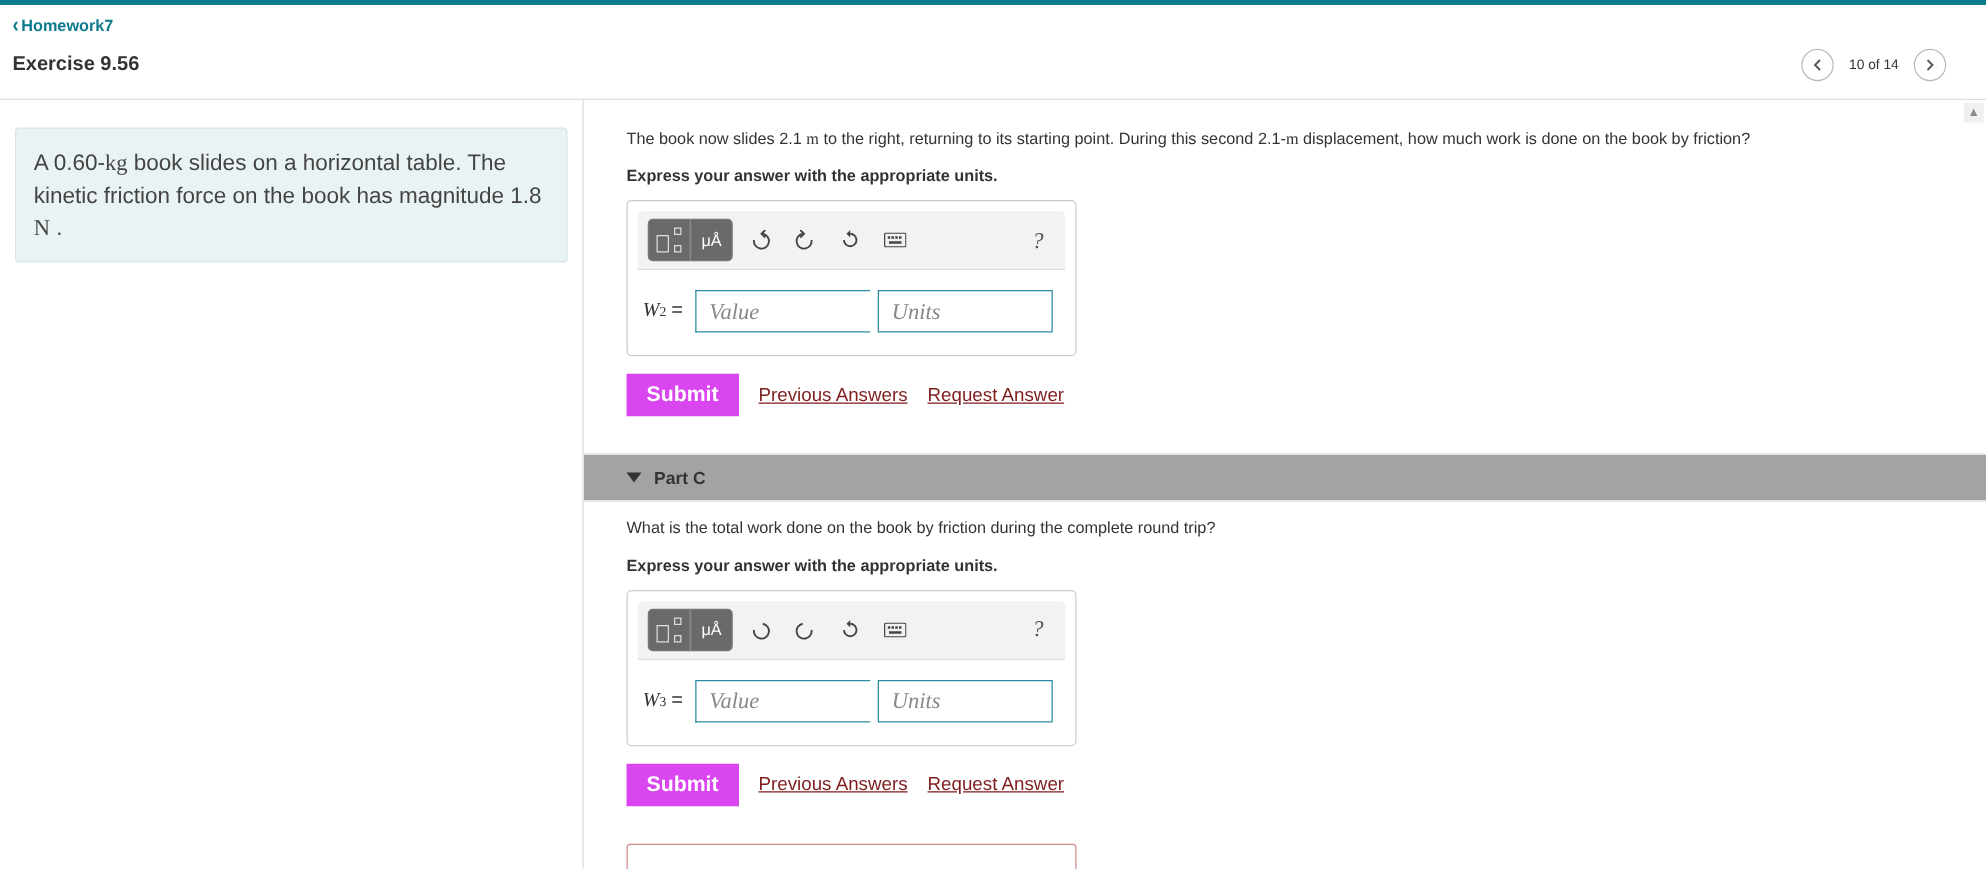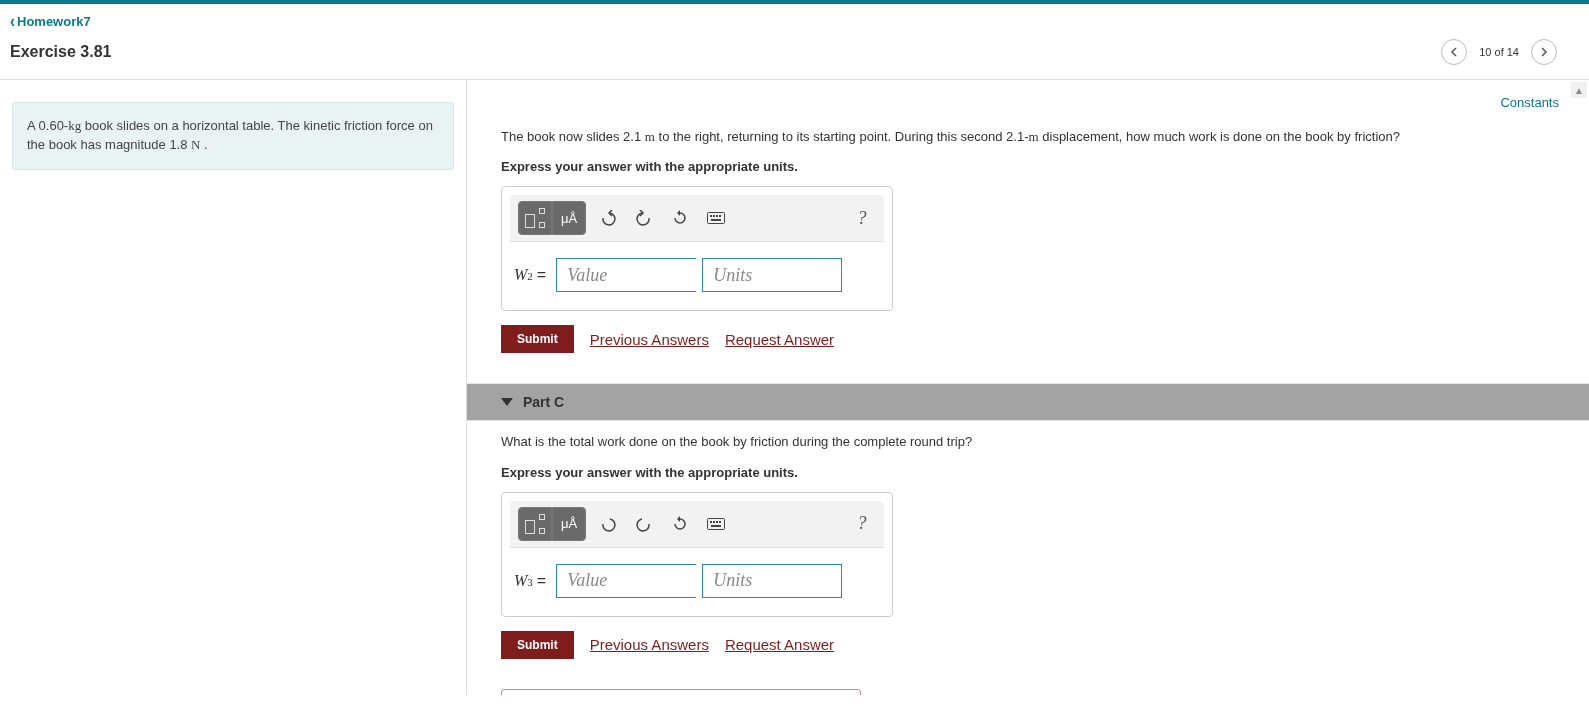--- a/index.html
+++ b/index.html
@@ -12,51 +12,51 @@
   .breadcrumb .chev { font-weight:bold; margin-right:2px; font-size:15px; display:inline-block; transform:scaleY(1.2);}
   
   .header-row { display:flex; align-items:center; justify-content:space-between; padding: 6px 12px 14px 8px; border-bottom:1px solid #ddd;}
   .header-row h1 { font-size:16px; font-weight:bold; margin:0; padding-left:2px;}
   .pager { display:flex; align-items:center; gap:12px; font-size:11px; color:#333; padding-right:20px;}
   .circ-btn { width:26px; height:26px; border:1px solid #bbb; border-radius:50%; display:flex; align-items:center; justify-content:center; color:#555; cursor:pointer; background:#fff;}
   .circ-btn svg { width:10px; height:10px; }
 
   .workspace { display:flex; height: calc(100% - 92px); }
   .left { width:467px; min-width:467px; border-right:1px solid #ddd; padding:22px 12px 12px 12px; }
-  .problem-box { background:#eaf3f4; border:1px solid #d8e4e6; border-radius:3px; padding:14px 14px; font-size:13px; color:#444; line-height:1.45;}
+  .problem-box { background:#eaf3f4; border:1px solid #d8e4e6; border-radius:3px; padding:14px 14px; font-size:18px; color:#444; line-height:1.45;}
   .problem-box .serif { font-family: Georgia, 'Times New Roman', serif; }
   .right-wrap { flex:1; position:relative; display:flex; }
   .right { flex:1; overflow-y:auto; padding: 10px 24px 20px 34px; }
   .constants-row { text-align:right; padding: 4px 6px 6px 0;}
   .constants-row a { color:#0b7a8c; text-decoration:none; font-size:13px;}
   .qtext { font-size:13px; color:#333; margin: 12px 0 6px 0; line-height:1.4;}
   .qtext .serif { font-family: Georgia, 'Times New Roman', serif;}
   .bold { font-weight:bold; }
 
-  .answer-panel { border:1px solid #ccc; border-radius:4px; width:392px; margin-top:10px; }
+  .answer-panel { border:1px solid #ccc; border-radius:4px; width:360px; margin-top:10px; }
   .toolbar { background:#f2f2f2; border-bottom:1px solid #ddd; border-top-left-radius:4px; border-top-right-radius:4px; padding:6px 8px; display:flex; align-items:center; gap:8px; position:relative; margin:8px; margin-bottom:0;}
   .tb-grp { display:flex; }
   .tb-btn { width:34px; height:34px; border:1px solid #777; background:#6a6a6a; color:#fff; display:flex; align-items:center; justify-content:center; cursor:pointer; font-size:13px;}
   .tb-btn:first-child { border-top-left-radius:4px; border-bottom-left-radius:4px;}
   .tb-btn:last-child { border-top-right-radius:4px; border-bottom-right-radius:4px;}
   .tb-icn { width:28px; height:34px; display:flex; align-items:center; justify-content:center; color:#444; cursor:pointer;}
   .toolbar-spacer { flex:1; }
   .toolbar .q { font-family: Georgia, serif; font-style:italic; font-size:18px; color:#555;}
 
   .input-row { display:flex; align-items:center; padding:16px 12px 18px 12px; gap:6px;}
   .lhs { font-family: "Times New Roman", Georgia, serif; font-style:italic; font-size:16px; display:flex; align-items:baseline;}
   .lhs sub { font-size:11px; font-style:normal;}
   .eq { margin:0 4px; font-style:normal; font-family:Arial;}
   .inp { border:1px solid #2b8aa3; height:34px; font-family:Georgia, 'Times New Roman', serif; font-style:italic; font-size:18px; color:#0c4a6e; padding:0 10px; outline:none;}
   .inp::placeholder{ color:#888; font-style:italic;}
   .val { width:140px; border-right:none;}
   .unit { width:140px;}
 
   .action-row { display:flex; align-items:center; gap:16px; margin:14px 0 30px 0;}
-  .submit-btn { background:#7f1d1d; color:#fff; border:none; padding:7px 16px; font-weight:bold; font-size:12px; cursor:pointer;}
+  .submit-btn { background:#d946ef; color:#fff; border:none; padding:7px 16px; font-weight:bold; font-size:17px; cursor:pointer;}
   .link-btn { color:#7f1d1d; font-size:15px; font-weight:normal; text-decoration:underline; cursor:pointer;}
 
   .part-header { background:#a3a3a3; border:1px solid #e5e5e5; border-left:none; border-right:none; padding:10px 10px; font-size:14px; font-weight:bold; margin-left:-34px; margin-right:-24px; padding-left:34px; display:flex; align-items:center; gap:10px;}
   .part-header .tri { width:0; height:0; border-left:6px solid transparent; border-right:6px solid transparent; border-top:8px solid #333;}
 
   .feedback { border:1px solid #d08a8a; background:#fff; border-radius:3px; padding:12px 14px; display:flex; align-items:center; gap:12px; width:360px; margin-top:4px;}
 
   .scroll-indicator { position:absolute; right:2px; top:2px; bottom:2px; width:16px; }
   .scroll-arrow { position:absolute; right:0; width:16px; height:16px; display:flex; align-items:center; justify-content:center; color:#888; font-size:10px; cursor:pointer; background:#f0f0f0;}
   .scroll-arrow.top{ top:0;}
@@ -71,21 +71,21 @@
 </head>
 <body>
 
 <div class="topbar"></div>
 
 <div class="breadcrumb">
   <span class="chev">‹</span><span>Homework7</span>
 </div>
 
 <div class="header-row">
-  <h1>Exercise 3.81</h1>
+  <h1>Exercise 9.56</h1>
   <div class="pager">
     <div class="circ-btn">
       <svg viewBox="0 0 10 10">
           <path d="M7 1 L3 5 L7 9" stroke="#555" stroke-width="1.5" fill="none"></path>
         </svg>
     </div>
     <span>10 of 14</span>
     <div class="circ-btn">
       <svg viewBox="0 0 10 10">
           <path d="M3 1 L7 5 L3 9" stroke="#555" stroke-width="1.5" fill="none"></path>
@@ -98,23 +98,20 @@
 
   <div class="left">
     <div class="problem-box">
       <span>A 0.60-</span><span class="serif">kg</span><span> book slides on a horizontal table. The kinetic friction force on the book has magnitude 1.8 </span><span class="serif">N</span><span> .</span>
     </div>
   </div>
 
   <div class="right-wrap">
   <div class="right">
 
-    <div class="constants-row">
-      <a>Constants</a>
-    </div>
 
     <div class="qtext">
       <span>The book now slides 2.1 </span><span class="serif">m</span><span> to the right, returning to its starting point. During this second 2.1-</span><span class="serif">m</span><span> displacement, how much work is done on the book by friction?</span>
     </div>
     <div class="qtext bold">Express your answer with the appropriate units.</div>
 
     <div class="answer-panel">
       <div class="toolbar">
         <div class="tb-grp">
           <div class="tb-btn">

